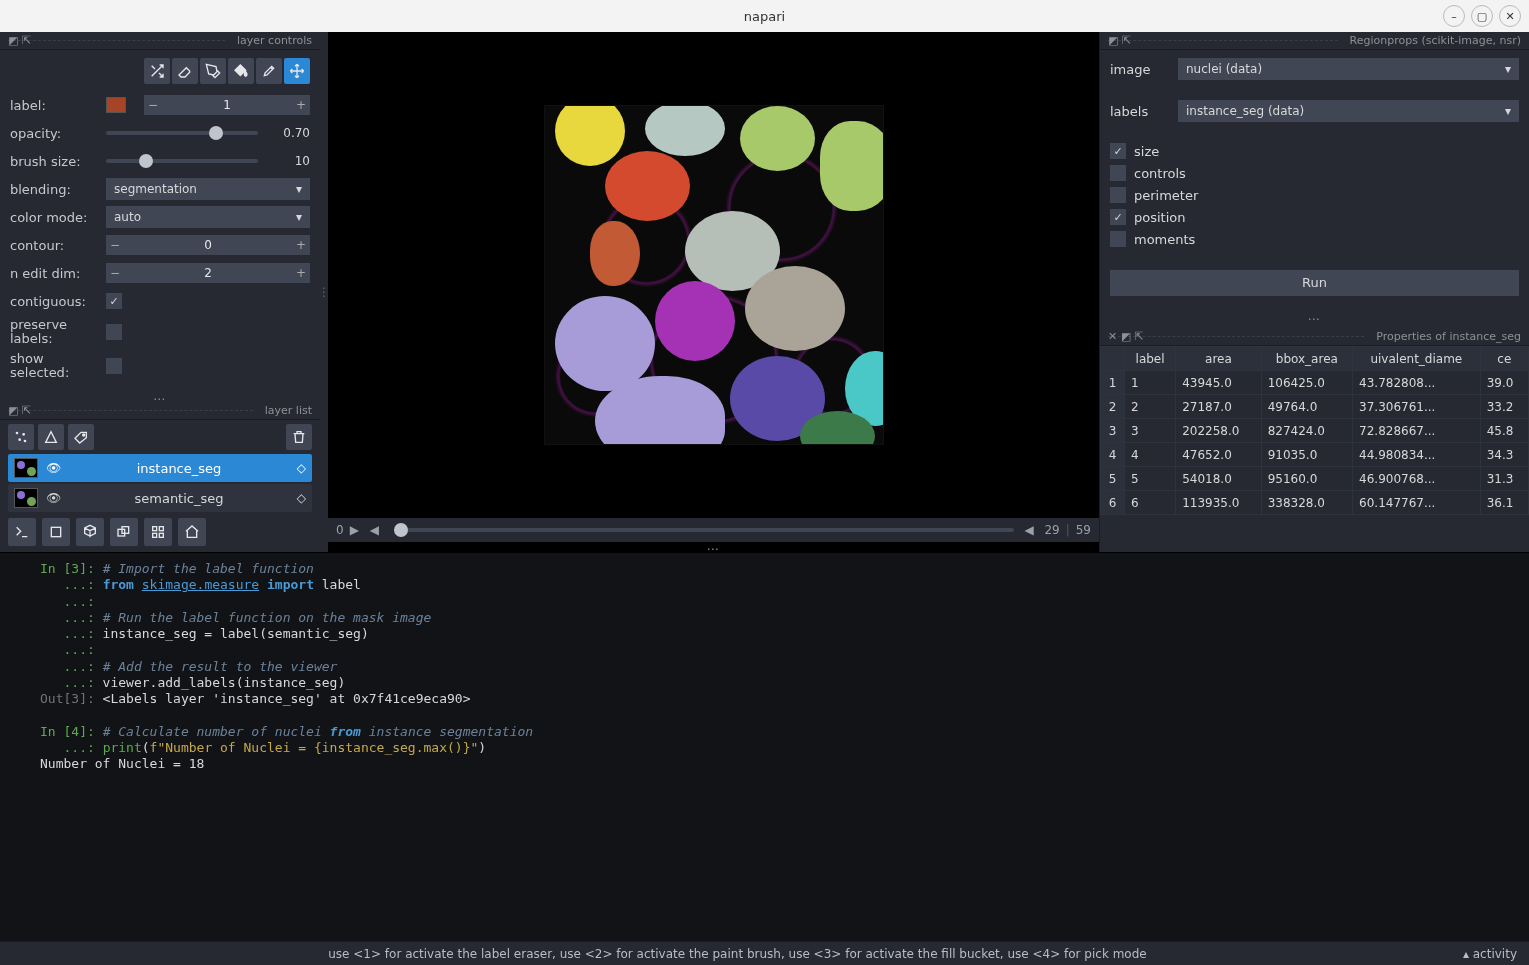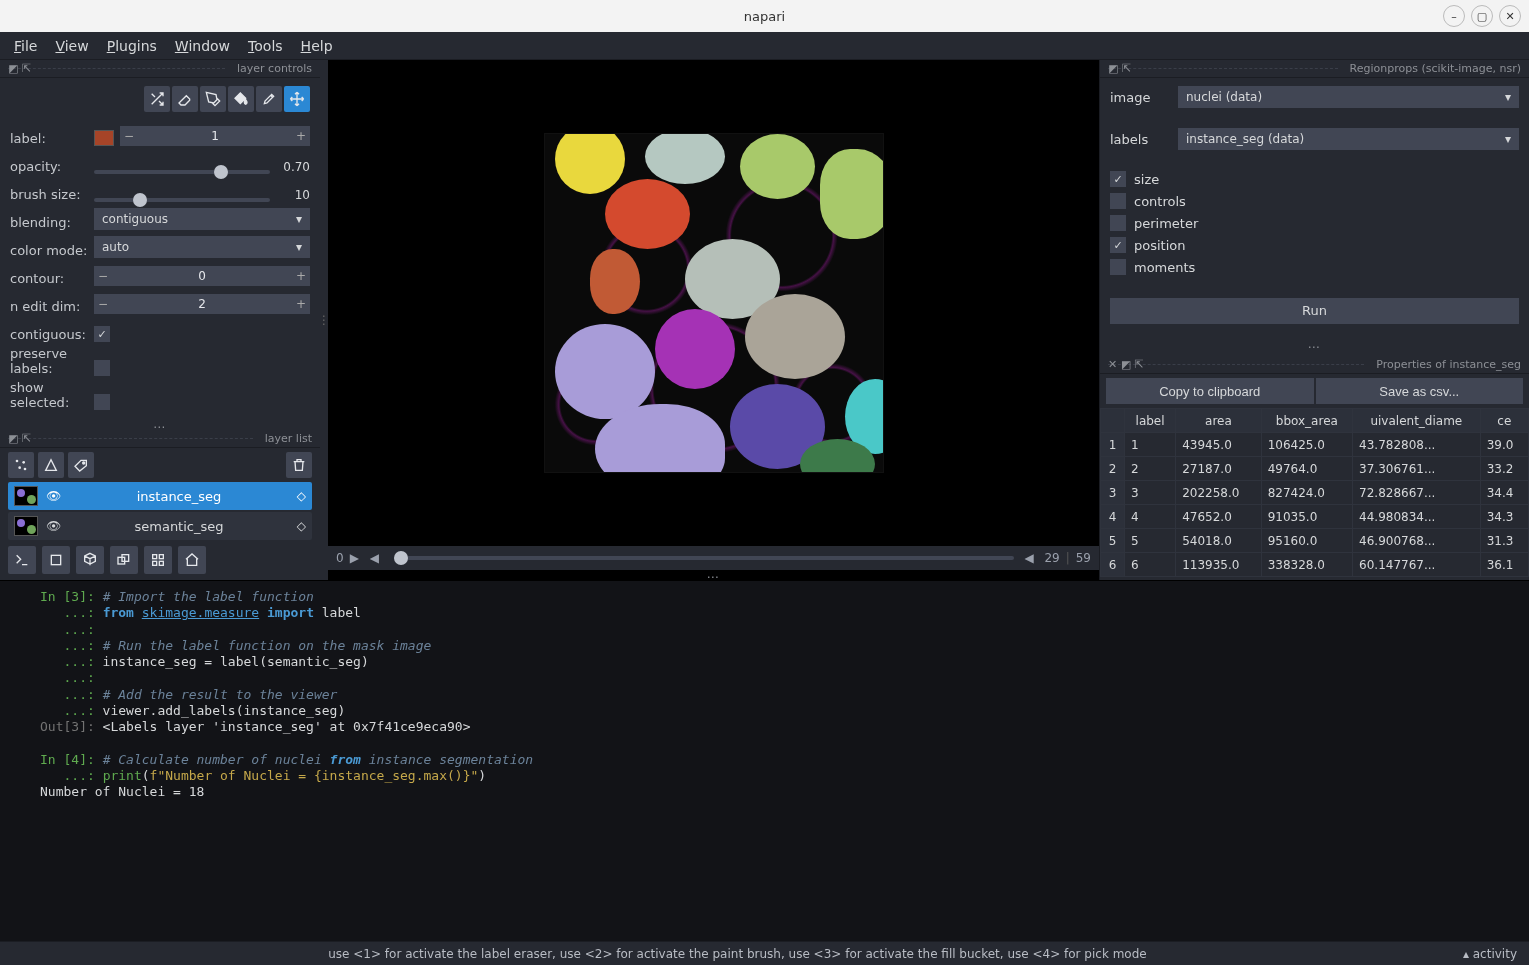--- a/index.html
+++ b/index.html
@@ -17,21 +17,21 @@
   
   .left-col { width: 320px; display: flex; flex-direction: column; }
   .dock-header { height: 18px; font-size: 11px; color: #8d9096; display: flex; align-items: center; justify-content: flex-end; padding: 0 8px; gap: 6px; border-bottom: 1px solid #1b1d23; position: relative; }
   .dock-header .dock-icons-left { position: absolute; left: 8px; display: flex; gap: 6px; }
   .dock-header hr.sep { flex: 1; border: none; border-top: 1px dashed #3a3e49; margin-right: 6px; }
 
   .panel { padding: 8px 10px; }
   .toolbar-row { display: flex; justify-content: flex-end; gap: 2px; margin-bottom: 8px; }
   .tool-btn { width: 26px; height: 26px; background: #414654; border-radius: 2px; display: flex; align-items: center; justify-content: center; cursor: pointer; color: #e5e7eb; }
   .tool-btn.active { background: #2b88d4; }
-  .row { display: flex; align-items: flex-end; height: 26px; margin-bottom: 2px; gap: 6px; }
+  .row { display: flex; align-items: center; height: 26px; margin-bottom: 2px; gap: 18px; }
   .row label { width: 78px; font-size: 13px; color: #c5c8cd; }
   .swatch { width: 20px; height: 16px; background: #a64428; border: 1px solid #555; }
   .spin { flex: 1; height: 20px; background: #414654; display: flex; align-items: center; position: relative; color: #e5e7eb; font-size: 12px; }
   .spin .minus, .spin .plus { width: 18px; text-align: center; color: #aaa; cursor: pointer; }
   .spin .val { flex: 1; text-align: center; }
   .slider { flex: 1; height: 4px; background: #414654; position: relative; border-radius: 2px; }
   .slider .thumb { position: absolute; top: -5px; width: 14px; height: 14px; border-radius: 50%; background: #bfc4cd; }
   .num-right { width: 34px; text-align: right; font-size: 12px; }
   .select { flex: 1; height: 22px; background: #414654; display: flex; align-items: center; padding: 0 8px; justify-content: space-between; cursor: pointer; font-size: 12px; }
   .check { width: 16px; height: 16px; background: #414654; display: flex; align-items: center; justify-content: center; cursor: pointer; font-size: 11px; }
@@ -101,28 +101,20 @@
 <div class="titlebar">
   <span>napari</span>
   <div class="win-controls">
     <div class="win-btn">–</div>
     <div class="win-btn">▢</div>
     <div class="win-btn">✕</div>
   </div>
 </div>
 
 <div class="app">
-  <div class="menubar">
-    <span><u>F</u>ile</span>
-    <span><u>V</u>iew</span>
-    <span><u>P</u>lugins</span>
-    <span><u>W</u>indow</span>
-    <span><u>T</u>ools</span>
-    <span><u>H</u>elp</span>
-  </div>
 
   <div class="main-row">
 
     <div class="left-col">
       <div class="dock-header">
         <span class="dock-icons-left">◩ ⇱</span>
         <hr class="sep">
         <span>layer controls</span>
       </div>
 
@@ -179,21 +171,21 @@
         <div class="row">
           <label>brush size:</label>
           <div class="slider">
               <div class="thumb" style="left:22%"></div>
             </div>
           <span class="num-right">10</span>
         </div>
         <div class="row">
           <label>blending:</label>
           <div class="select">
-              <span>contiguous</span>
+              <span>segmentation</span>
               <span>▾</span>
             </div>
         </div>
         <div class="row">
           <label>color mode:</label>
           <div class="select">
               <span>auto</span>
               <span>▾</span>
             </div>
         </div>
@@ -400,24 +392,20 @@
         <div class="run-btn">Run</div>
         <div class="dots-h">⋯</div>
       </div>
 
       <div class="dock-header">
         <span class="dock-icons-left">✕ ◩ ⇱</span>
         <hr class="sep">
         <span>Properties of instance_seg</span>
       </div>
       <div class="props-panel">
-        <div class="props-btns">
-          <button>Copy to clipboard</button>
-          <button>Save as csv...</button>
-        </div>
         <div class="table-wrap">
           <table id="props-table">
               <tbody>
                 <tr>
                   <th></th>
                   <th>label</th>
                   <th>area</th>
                   <th>bbox_area</th>
                   <th>uivalent_diame</th>
                   <th>ce</th>
@@ -437,21 +425,21 @@
                   <td>49764.0</td>
                   <td>37.306761...</td>
                   <td>33.2</td>
                 </tr>
                 <tr>
                   <td class="idx">3</td>
                   <td>3</td>
                   <td>202258.0</td>
                   <td>827424.0</td>
                   <td>72.828667...</td>
-                  <td>34.4</td>
+                  <td>45.8</td>
                 </tr>
                 <tr>
                   <td class="idx">4</td>
                   <td>4</td>
                   <td>47652.0</td>
                   <td>91035.0</td>
                   <td>44.980834...</td>
                   <td>34.3</td>
                 </tr>
                 <tr>

